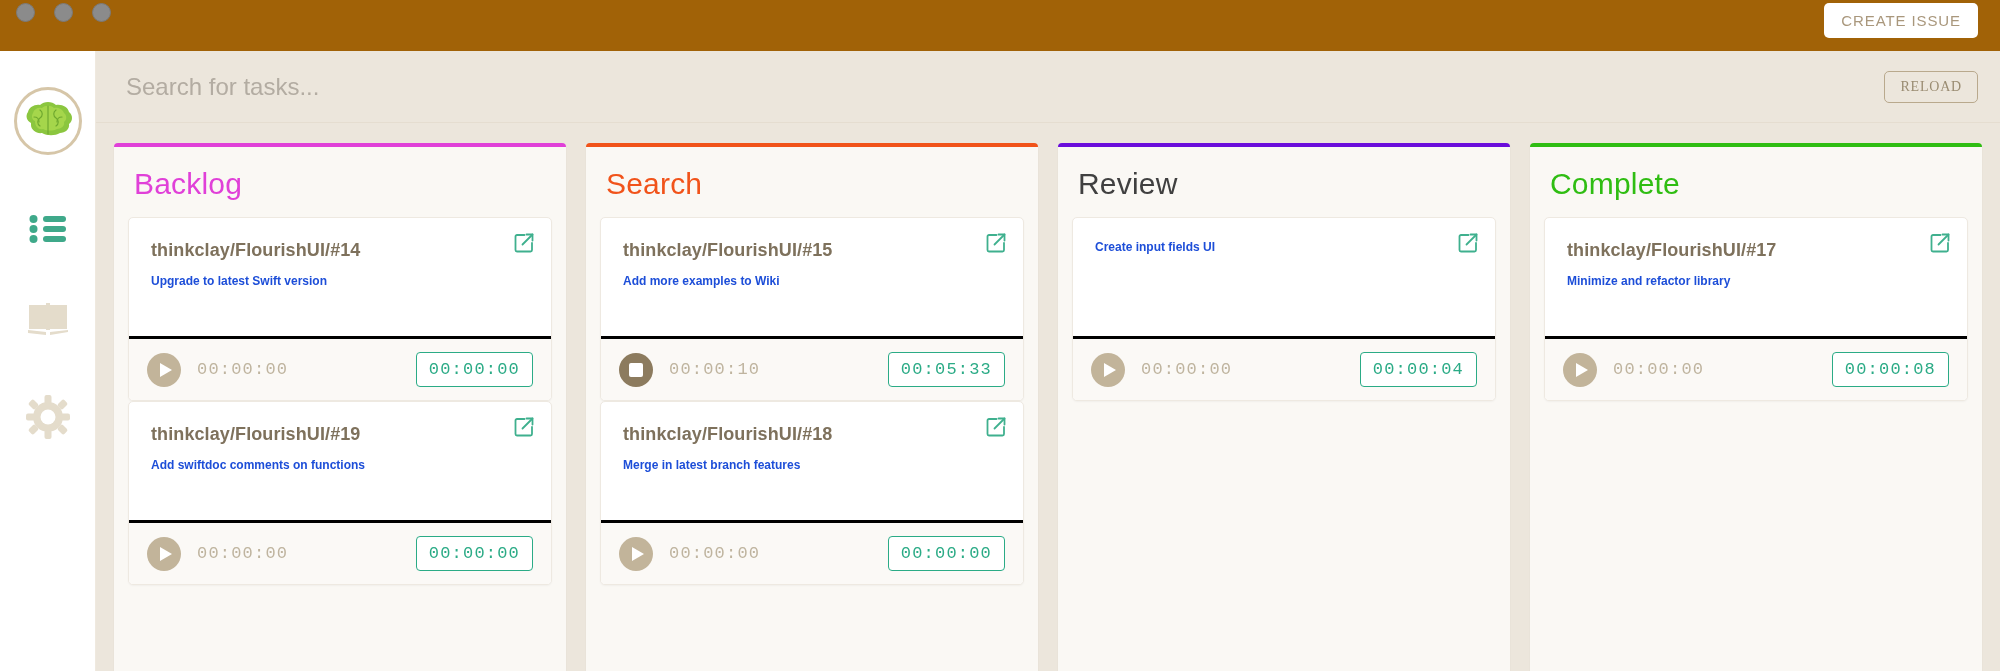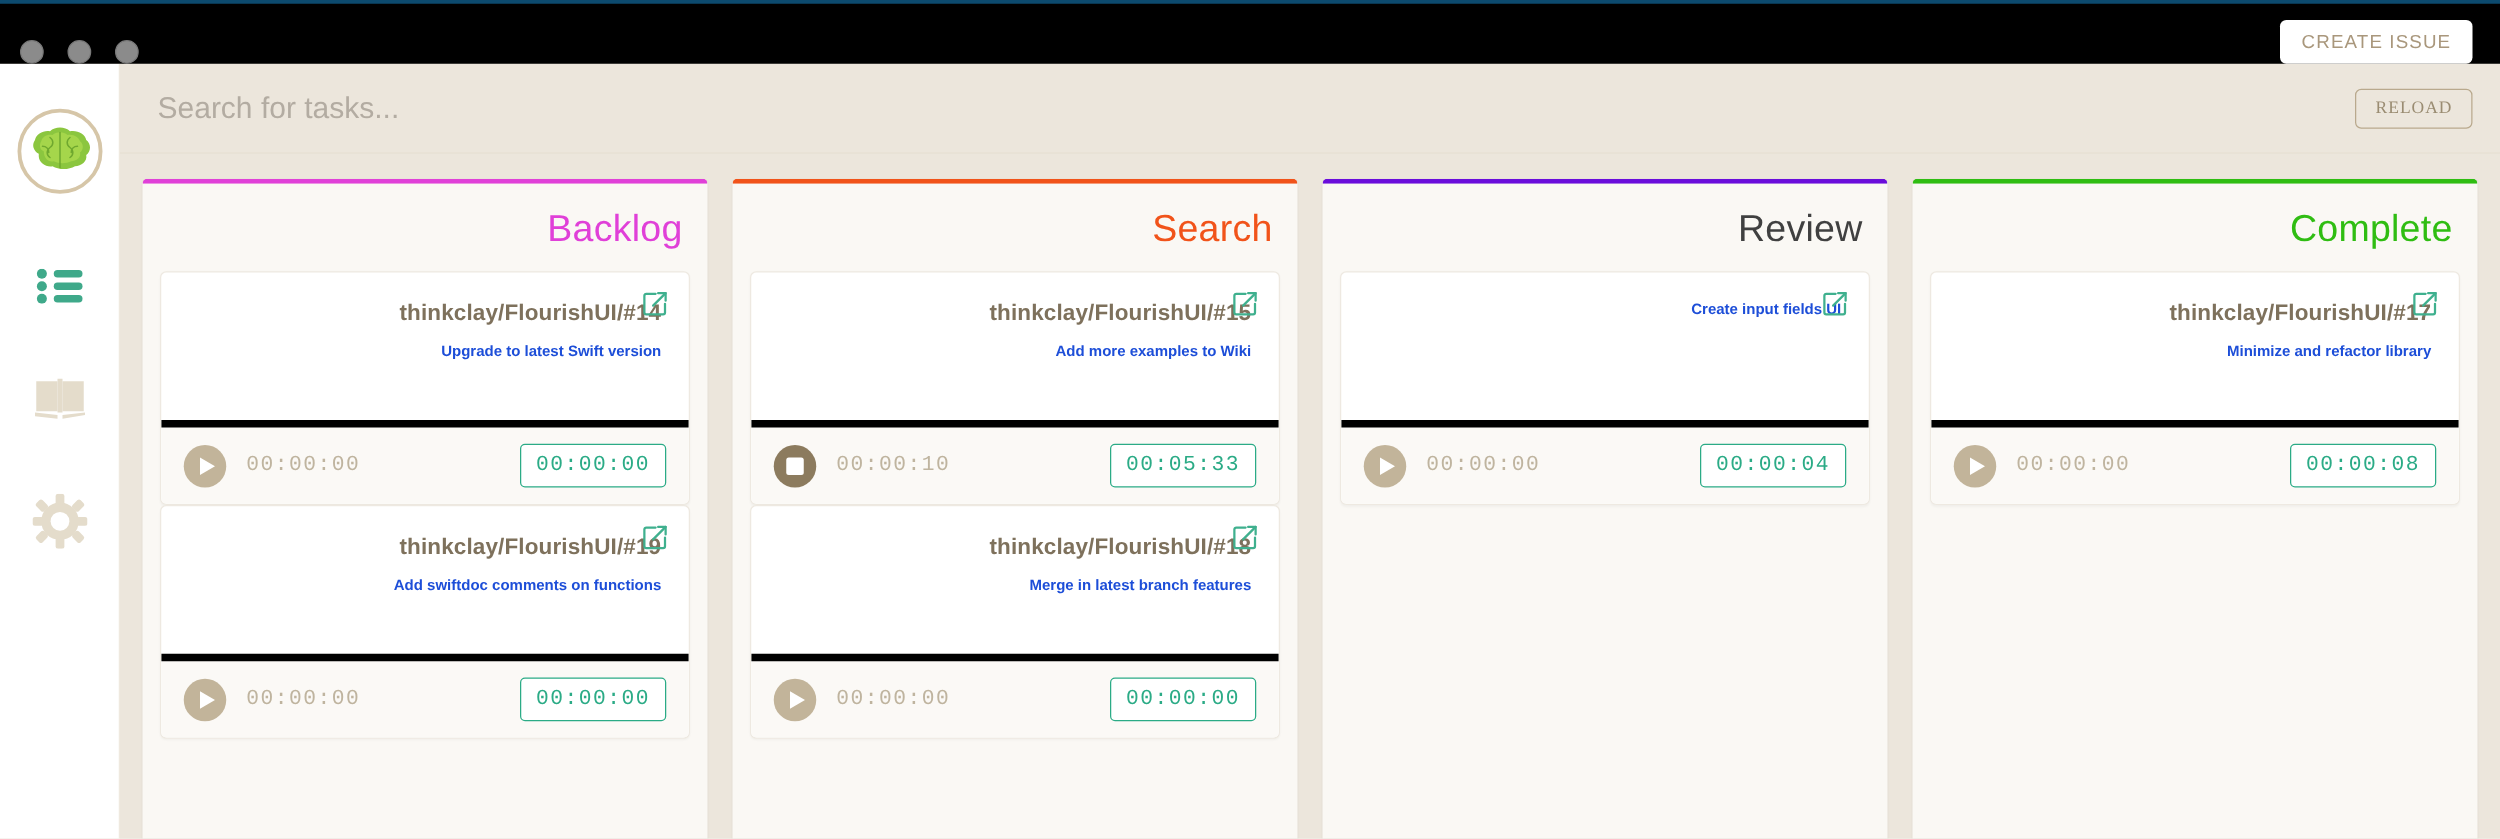--- a/index.html
+++ b/index.html
@@ -12,25 +12,25 @@
 
   
   #app {
     width: 2000px; height: 671px;
     position: relative;
     display: flex; flex-direction: column;
     background: #ece6dc;
   }
   #titlebar {
     height: 51px; flex: 0 0 51px;
-    background: #000000;
-    display: flex; align-items: flex-end;
+    background: #a16207;
+    display: flex; align-items: flex-start;
     padding: 0 22px 0 16px;
     position: relative;
-    border-top: 3px solid #0c4a6e;
+    border-top: 3px solid #a16207;
   }
   #traffic { display: flex; gap: 19px; align-items: center; }
   .tl { width: 19px; height: 19px; border-radius: 50%;
         background: #8b8b8b; border: 1px solid #7a7a7a; }
   #create-issue {
     margin-left: auto;
     background: #ffffff;
     color: #a9977c;
     border: none;
     border-radius: 5px;
@@ -108,21 +108,20 @@
   .column {
     flex: 1 1 0;
     min-width: 0;
     background: #faf8f4;
     border-radius: 4px 4px 0 0;
     border-top: 4px solid #cccccc;
     display: flex; flex-direction: column;
     padding: 0 14px;
     box-shadow: 0 1px 2px rgba(0,0,0,0.05);
     overflow: hidden;
-    text-align: right;
   }
   .column-title {
     font-size: 30px;
     font-weight: 400;
     padding: 20px 6px 16px 6px;
     letter-spacing: 0.2px;
   }
 
   
   .card {
@@ -141,21 +140,21 @@
     cursor: pointer;
     display:flex; align-items:center; justify-content:center;
   }
   .card-title {
     font-size: 18px; font-weight: 700; color: #7e715c;
     margin-bottom: 13px; letter-spacing: 0.1px;
   }
   .card-sub { font-size: 12px; color: #1d4ed8; font-weight: 700; }
 
   .card-footer {
-    border-top: 6px solid #000000;
+    border-top: 3px solid #000000;
     background: #fbf9f6;
     display: flex; align-items: center;
     padding: 13px 18px;
     gap: 16px;
   }
   .timer-btn {
     width: 34px; height: 34px; border-radius: 50%;
     flex: 0 0 34px;
     display: flex; align-items: center; justify-content: center;
     cursor: pointer;

